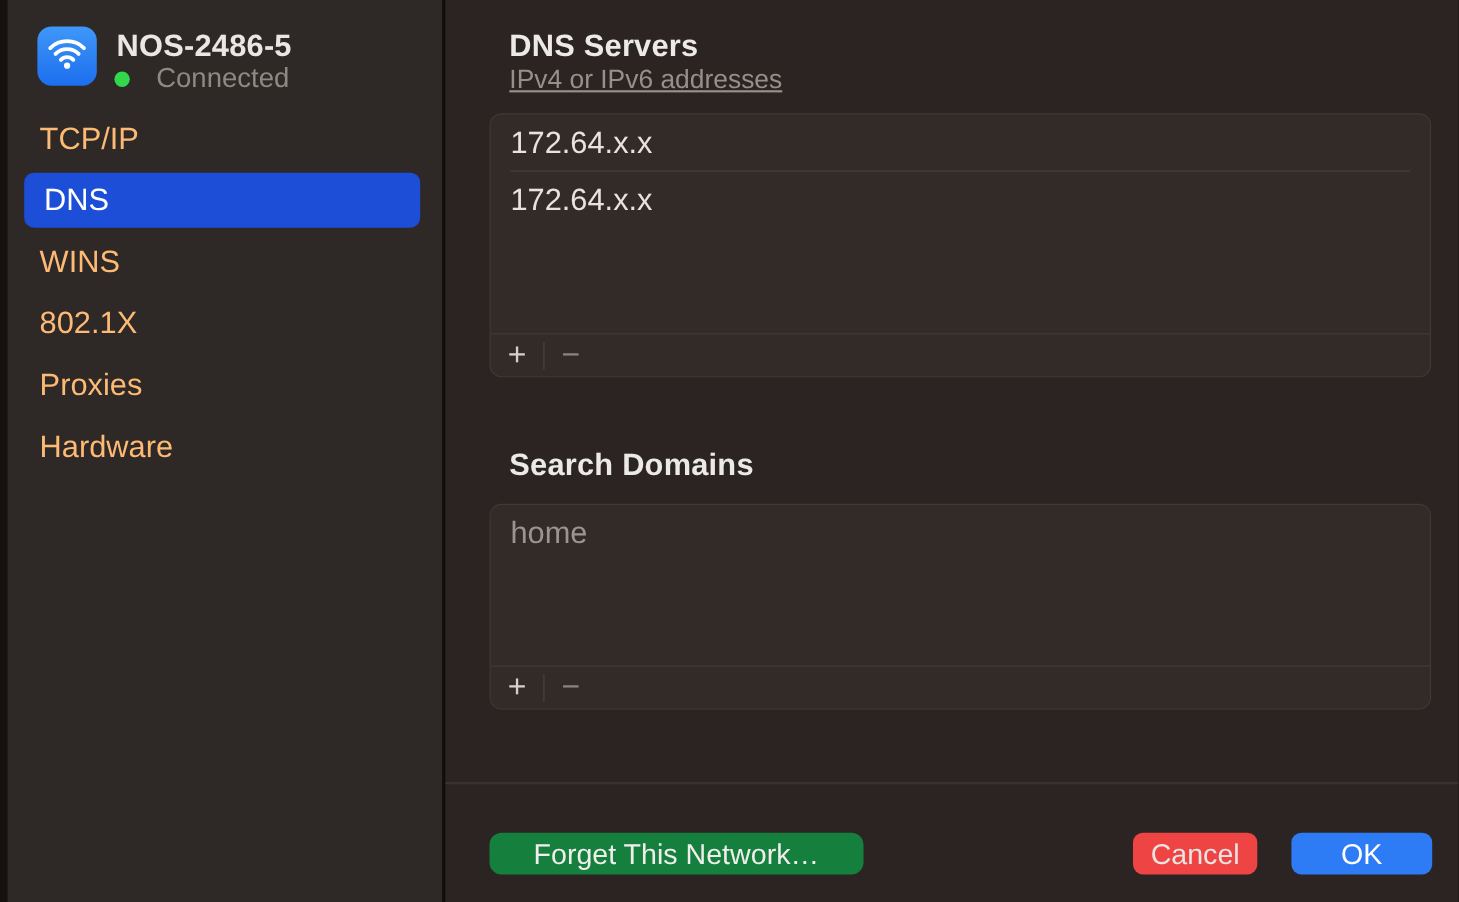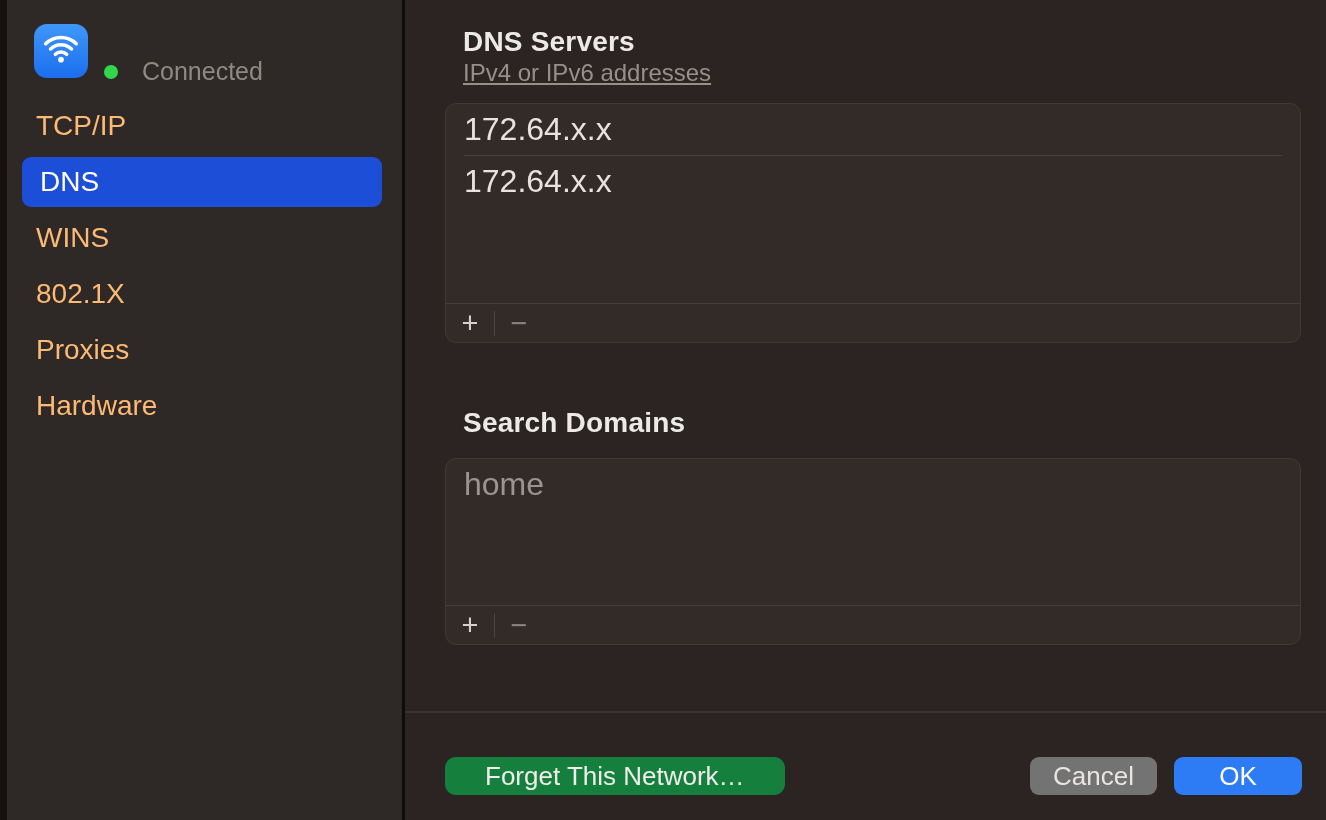--- a/index.html
+++ b/index.html
@@ -29,58 +29,59 @@
     font-size:28px; color:#fdba74; border-radius:9px; cursor:default; }
   .nav-item.selected { background:#1d4ed8; color:#ffffff;padding-left:18px; }
 
   
   .content { position:absolute; left:405px; top:0; width:921px; height:100%; background:#2b2422; }
 
   .section-title { position:absolute; left:58px; font-size:28px; font-weight:700; color:#eceae7; letter-spacing:.2px; }
   .section-sub { position:absolute; left:58px; font-size:24px; color:#96908b; }
 
   .listbox { position:absolute; left:40px; width:856px; background:#332b28; border:1px solid #423935; border-radius:11px; overflow:hidden; }
-  .lrow { height:51px; display:flex; align-items:center; padding-left:18px; font-size:32px; color:#e7e3e0; }
+  .lrow { height:51px; display:flex; align-items:center; padding-left:18px; font-size:28px; color:#e7e3e0; }
   .lrow.placeholder { color:#9c958f; }
   .rdiv { height:1px; margin:0 18px; background:#4a423d; }
 
   .box-footer { position:absolute; left:0; right:0; bottom:0; height:39px; border-top:1px solid #453d38;
     display:flex; align-items:center; padding-left:8px; }
   .pm-btn { width:32px; height:30px; display:flex; align-items:center; justify-content:center;
     font-size:29px; font-weight:300; line-height:1; background:none; border:none;
     font-family:"Liberation Sans", sans-serif; cursor:default; }
   .pm-btn.plus { color:#d5d0cc; }
   .pm-btn.minus { color:#8b847e; }
   .pm-sep { width:1px; height:25px; background:#4c443e; margin:0 8px; }
 
   .h-divider { position:absolute; left:0; top:711px; width:100%; height:2px; background:#3a3430; }
 
   .btn { position:absolute; top:757px; height:38px; border:none; border-radius:9px;
     font-family:"Liberation Sans", sans-serif; font-size:26px; display:flex; align-items:center; justify-content:center; cursor:default; }
   .btn-forget { left:40px; padding:0 40px; background:#15803d; color:#f0edeb;border-radius:11px; }
-  .btn-cancel { left:625px; width:127px; background:#737373; color:#e9e5e2; }
+  .btn-cancel { left:625px; width:113px; background:#ef4444; color:#e9e5e2; }
   .btn-ok { left:769px; width:128px; background:#2d7bf5; color:#ffffff; }
 </style>
 </head>
 <body>
 
 <div class="screen">
   <div class="edge-strip"></div>
 
   <div class="sidebar">
     <div class="wifi-badge">
       <span>
         <svg viewBox="0 0 24 24" width="40" height="40" fill="none" stroke="#ffffff" stroke-width="2.1" stroke-linecap="round">
           <path d="M2.8 8.8 a13.2 13.2 0 0 1 18.4 0"></path>
           <path d="M5.7 12 a9 9 0 0 1 12.6 0"></path>
           <path d="M8.6 15.2 a4.8 4.8 0 0 1 6.8 0"></path>
           <circle cx="12" cy="18.4" r="1.7" fill="#ffffff" stroke="none"></circle>
         </svg>
       </span>
     </div>
+    <div class="net-title">NOS-2486-5</div>
     <div class="net-status">
       <span class="status-dot"></span>
       <span class="status-text">Connected</span>
     </div>
 
     <div class="nav">
       <div class="nav-item">
         <span>TCP/IP</span>
       </div>
       <div class="nav-item selected">

